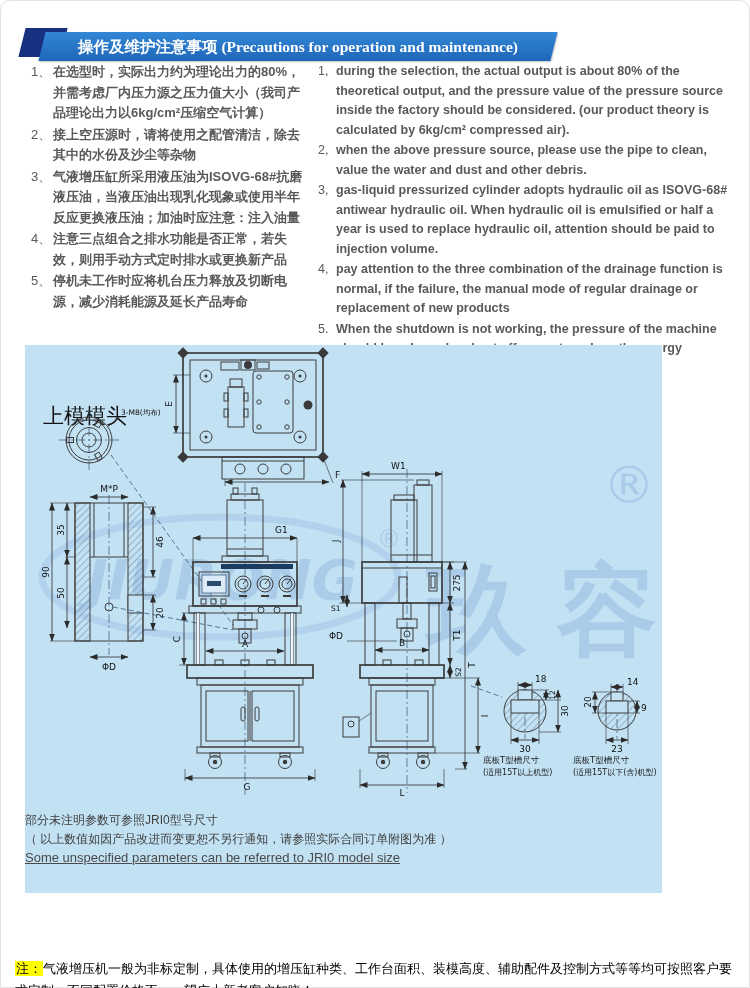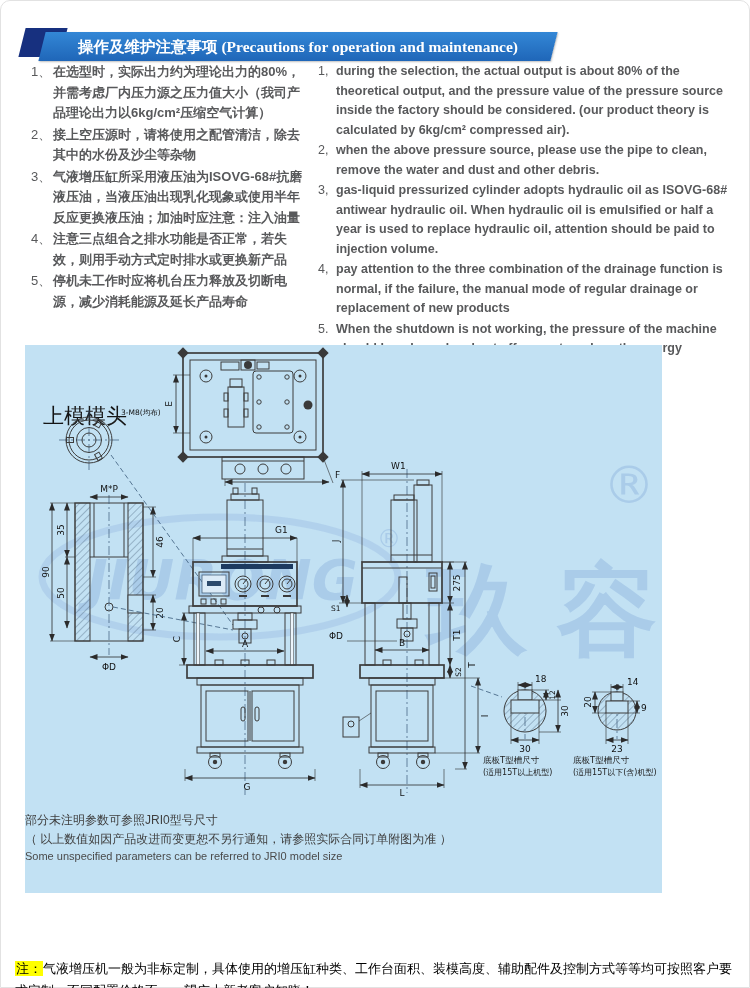--- a/index.html
+++ b/index.html
@@ -25,21 +25,21 @@
   .col-en .item{font-size:12.5px;line-height:1.56;}
   .item .num{flex:0 0 22px;}
   .col-en .item .num{flex:0 0 18px;}
   .item .txt{flex:1;font-weight:bold;}
 
   
   .panel{position:absolute;left:25px;top:345px;width:637px;height:548px;background:#c2e1f3;}
   .panel svg{position:absolute;left:0;top:0;}
   .panel-notes{position:absolute;left:0;top:466px;width:610px;z-index:2;}
   .panel-notes .nzh{font-size:12px;color:#3f3f3f;line-height:1.55;}
-  .panel-notes .nen{font-size:11px;color:#4a4a4a;line-height:1.5;}
+  .panel-notes .nen{font-size:13px;color:#4a4a4a;line-height:1.5;text-decoration:underline;}
 
   
   .ln{fill:none;stroke:#3d3d3d;stroke-width:1;}
   .ln2{fill:none;stroke:#3d3d3d;stroke-width:1.7;}
   .fl{fill:#3a3a3a;stroke:none;}
   .hat{fill:url(#hatch);stroke:#3d3d3d;stroke-width:1;}
   .cut{fill:#c2e1f3;stroke:#3d3d3d;stroke-width:1;}
   .dim{stroke:#2b2b2b;stroke-width:0.8;fill:none;marker-start:url(#ar);marker-end:url(#ar);}
   .ext{stroke:#2b2b2b;stroke-width:0.6;fill:none;}
   .cl{stroke:#3a5a7a;stroke-width:0.7;fill:none;stroke-dasharray:9 3 2 3;}
@@ -91,21 +91,21 @@
         <span class="txt">停机未工作时应将机台压力释放及切断电源，减少消耗能源及延长产品寿命</span>
       </div>
   </div>
   <div class="col-en">
     <div class="item">
         <span class="num">1,</span>
         <span class="txt">during the selection, the actual output is about 80% of the theoretical output, and the pressure value of the pressure source inside the factory should be considered. (our product theory is calculated by 6kg/cm² compressed air).</span>
       </div>
     <div class="item">
         <span class="num">2,</span>
-        <span class="txt">when the above pressure source, please use the pipe to clean, remove the water and dust and other debris.</span>
+        <span class="txt">when the above pressure source, please use the pipe to clean, value the water and dust and other debris.</span>
       </div>
     <div class="item">
         <span class="num">3,</span>
         <span class="txt">gas-liquid pressurized cylinder adopts hydraulic oil as ISOVG-68# antiwear hydraulic oil. When hydraulic oil is emulsified or half a year is used to replace hydraulic oil, attention should be paid to injection volume.</span>
       </div>
     <div class="item">
         <span class="num">4,</span>
         <span class="txt">pay attention to the three combination of the drainage function is normal, if the failure, the manual mode of regular drainage or replacement of new products</span>
       </div>
     <div class="item">

